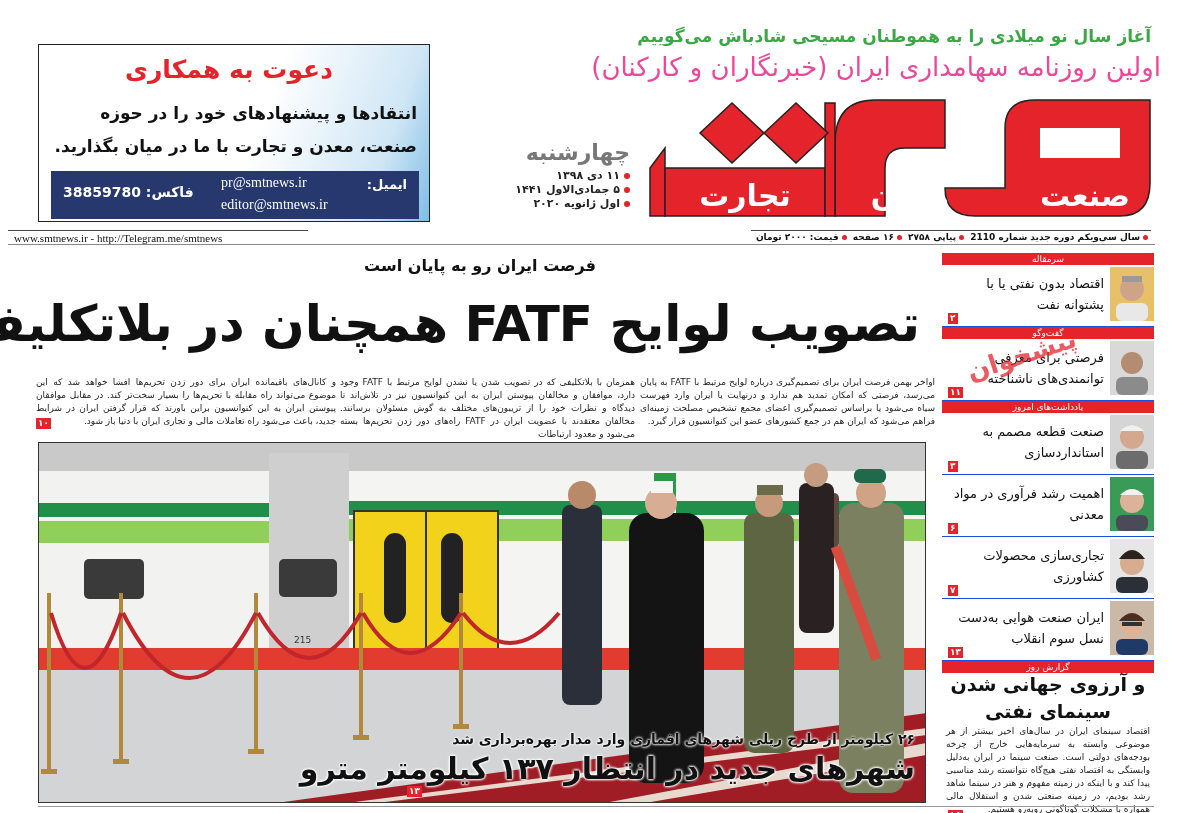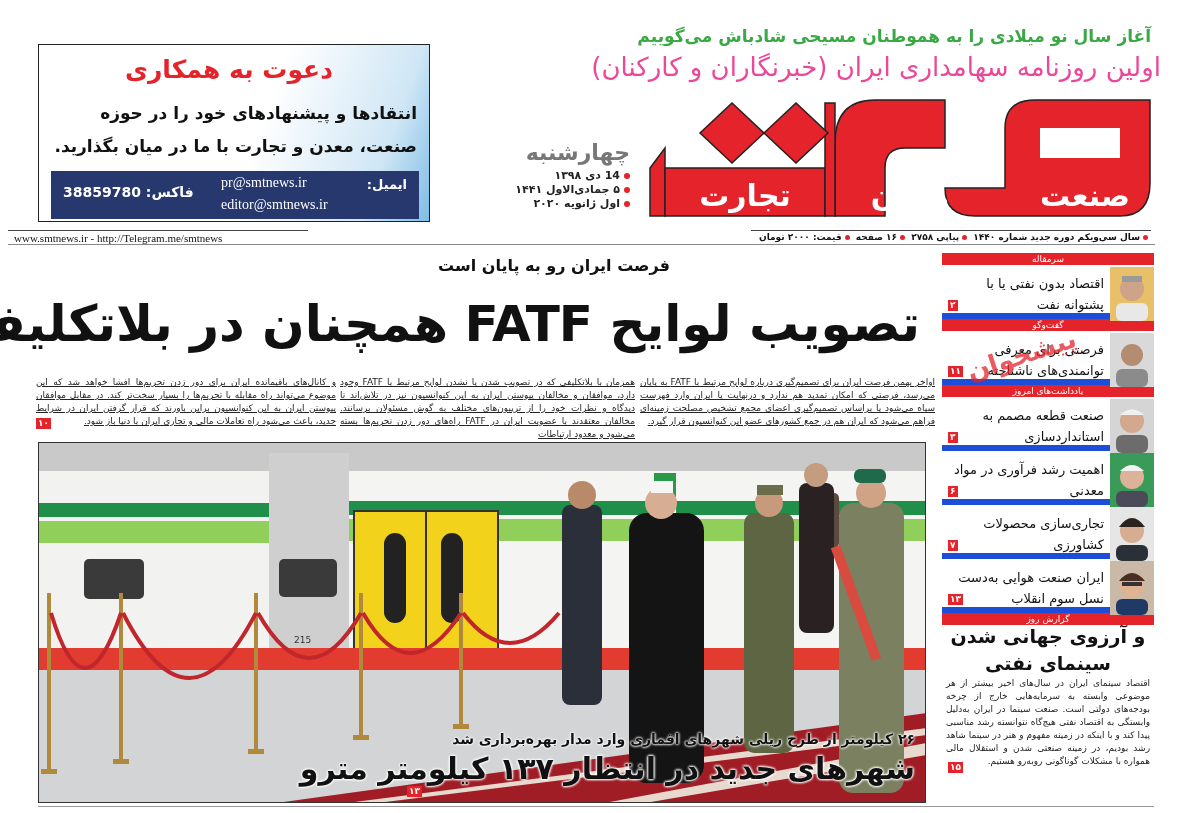--- a/index.html
+++ b/index.html
@@ -45,31 +45,30 @@
     border-top: 1px solid #444; font-size: 9px; font-weight: bold; text-align: right; direction: rtl; white-space: nowrap; padding-top: 1px;
   }
   .infoline-right .dot { display: inline-block; width: 5px; height: 5px; border-radius: 50%; background: #e4232b; margin: 0 3px; vertical-align: middle; }
   .infoline-left {
     position: absolute; left: 8px; top: 230px; width: 300px; height: 14px; border-top: 1px solid #444;
     font-family: "Liberation Serif", serif; font-size: 11px; padding-left: 6px; padding-top: 1px; white-space: nowrap;
   }
   .rule-top { position: absolute; left: 8px; right: 36px; top: 244px; height: 1px; background: #888; }
 
   
-  .kicker { position: absolute; left: 290px; top: 256px; width: 380px; text-align: right; font-size: 16px; font-weight: bold; direction: rtl; }
+  .kicker { position: absolute; left: 290px; top: 256px; width: 380px; text-align: center; font-size: 16px; font-weight: bold; direction: rtl; }
   .headline {
     position: absolute; left: 18px; top: 295px; width: 902px; text-align: center;
     font-size: 50px; font-weight: 900; direction: rtl; white-space: nowrap; letter-spacing: -1px;
   }
 
   
   .col {
     position: absolute; top: 376px; height: 64px; font-size: 9px; line-height: 13px; direction: rtl; text-align: justify; color: #222;
     overflow: hidden;
-    text-decoration: underline;
   }
   .col1 { left: 640px; width: 295px; }
   .col2 { left: 340px; width: 295px; }
   .col3 { left: 36px; width: 300px; }
   .pagebadge {
     display: inline-block; background: #e4232b; color: #fff; font-size: 9px; font-weight: bold; padding: 0 2px; line-height: 11px;
   }
   .col3-badge { position: absolute; left: 36px; top: 418px; }
 
   
@@ -83,21 +82,21 @@
     position: absolute; right: 10px; top: 308px; font-size: 30px; font-weight: 900; color: #111; direction: rtl; white-space: nowrap;
     text-shadow: 0 0 3px #fff, 0 0 3px #fff, 0 0 3px #fff, 0 0 2px #fff;
   }
   .photo-badge { position: absolute; left: 368px; top: 343px; }
 
   
   .sidebar { position: absolute; left: 942px; top: 253px; width: 212px; }
   .sb-header {
     background: #e4232b; color: #fff; font-size: 9px; text-align: center; height: 12px; line-height: 12px; direction: rtl;
   }
-  .sb-item { position: relative; height: 54px; border-bottom: 6px solid #1d4ed8; }
+  .sb-item { position: relative; height: 62px; border-bottom: 1px solid #1d4ed8; }
   .sb-item .portrait { position: absolute; right: 0; top: 2px; width: 44px; height: 54px; }
   .sb-item .title {
     position: absolute; right: 50px; top: 8px; width: 155px; font-size: 13px; line-height: 21px; text-align: right; direction: rtl; color: #111;
   }
   .sb-item .pg { position: absolute; left: 6px; bottom: 2px; }
   .sb-report { position: relative; height: 150px; }
   .sb-report-title { text-align: center; font-size: 19px; font-weight: 900; line-height: 23px; direction: rtl; margin-top: 4px; }
   .sb-report-body { font-size: 9px; line-height: 13px; text-align: justify; direction: rtl; padding: 2px 4px 0 4px; color: #222; }
   .sb-report .pg { position: absolute; left: 6px; bottom: 2px; }
 
@@ -133,39 +132,39 @@
     <g font-family="DejaVu Sans, sans-serif" font-weight="bold" font-size="30" fill="#fff" text-anchor="middle">
       <text x="440" y="118">صنعت</text>
       <text x="265" y="118">معدن</text>
       <text x="100" y="118">تجارت</text>
     </g>
   </svg>
 </div>
 
 <div class="dayblock">
   <div class="dayname">چهارشنبه</div>
-  <div class="dateline"><span class="dot"></span><span>14 دی ۱۳۹۸</span></div>
+  <div class="dateline"><span class="dot"></span><span>۱۱ دی ۱۳۹۸</span></div>
   <div class="dateline"><span class="dot"></span><span>۵ جمادی‌الاول ۱۴۴۱</span></div>
   <div class="dateline"><span class="dot"></span><span>اول ژانویه ۲۰۲۰</span></div>
 </div>
 
 <div class="adbox">
   <div class="ad-title">دعوت به همکاری</div>
   <div class="ad-text1">انتقادها و پیشنهادهای خود را در حوزه</div>
   <div class="ad-text2">صنعت، معدن و تجارت با ما در میان بگذارید.</div>
   <div class="ad-bar">
     <div class="ad-email-label">ایمیل:</div>
     <div class="ad-email1">pr@smtnews.ir</div>
     <div class="ad-email2">editor@smtnews.ir</div>
     <div class="ad-fax">فاکس: 38859780</div>
   </div>
 </div>
 
 <div class="infoline-right">
-  <span class="dot"></span><span>سال سی‌ویکم دوره جدید شماره ۱۴۴۰</span>
+  <span class="dot"></span><span>سال سی‌ویکم دوره جدید شماره 2110</span>
   <span class="dot"></span><span>پیاپی ۲۷۵۸</span>
   <span class="dot"></span><span>۱۶ صفحه</span>
   <span class="dot"></span><span>قیمت: ۲۰۰۰ تومان</span>
 </div>
 <div class="infoline-left">www.smtnews.ir  -  http://Telegram.me/smtnews</div>
 <div class="rule-top"></div>
 
 <div class="kicker">فرصت ایران رو به پایان است</div>
 <div class="headline">تصویب لوایح FATF همچنان در بلاتکلیفی</div>
 

